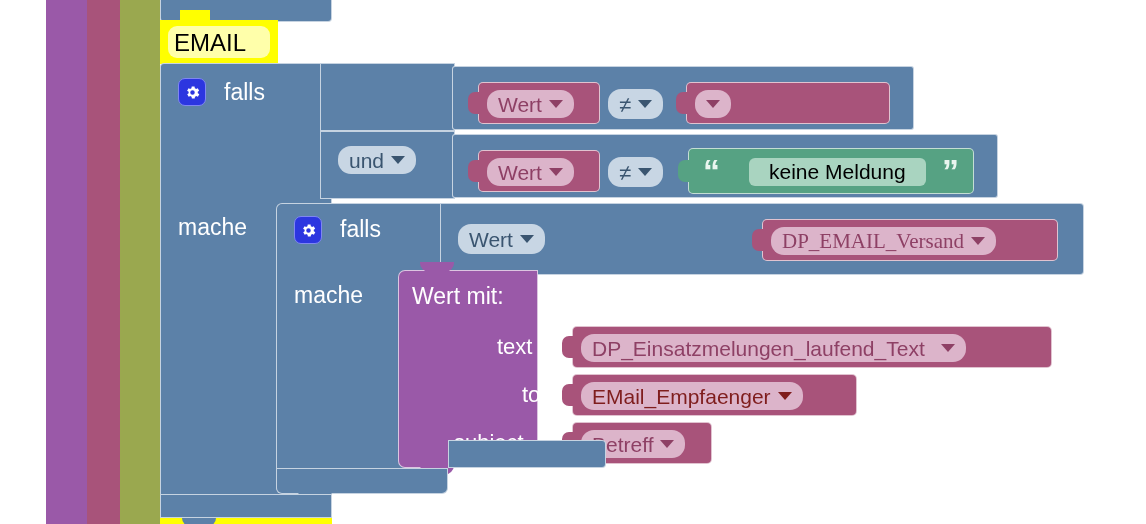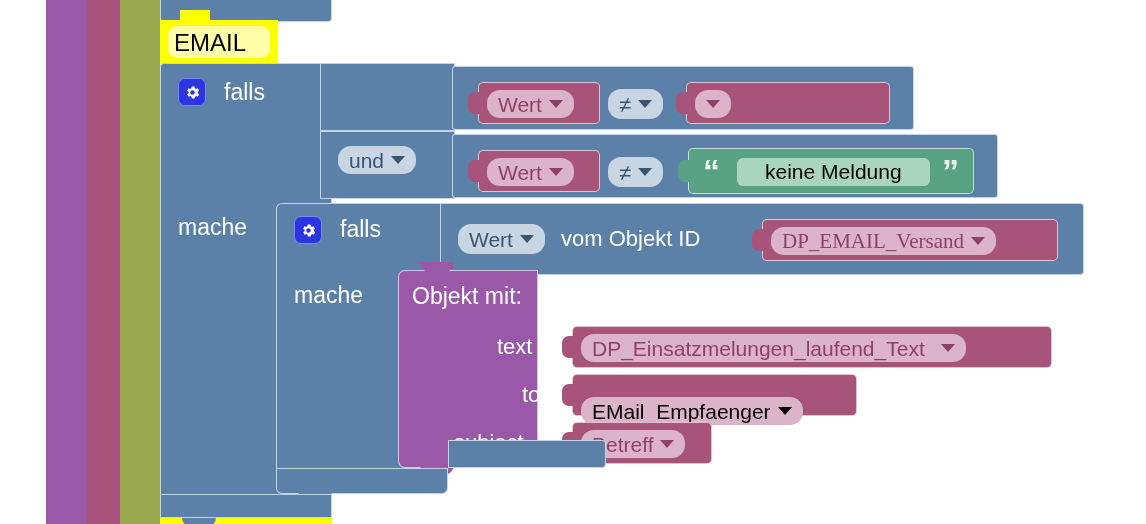--- a/index.html
+++ b/index.html
@@ -151,71 +151,70 @@
   </div>
   <div class="blk" style="left:468px;top:160px;width:12px;height:22px;background:#a8537a;border-radius:7px 0 0 7px;"></div>
 
   <div class="field" style="left:608px;top:157px;background:#c8d6e4;color:#3a5570;height:30px;">
     <span class="ftxt" style="font-size:22px;">≠</span>
     <span class="caret"></span>
   </div>
 
   <div class="val stroke" style="left:688px;top:148px;width:286px;height:46px;background:#56a283;">
     <span class="ftxt" style="position:absolute;left:14px;top:3px;color:#e9f5ef;font-size:34px;font-weight:bold;">“</span>
-    <div style="position:absolute;left:48px;top:9px;height:28px;display:flex;align-items:center;padding:0 28px;border-radius:6px;background:#a9d4c0;color:#000;font-size:21px;white-space:nowrap;">keine Meldung</div>
+    <div style="position:absolute;left:60px;top:9px;height:28px;display:flex;align-items:center;padding:0 20px;border-radius:6px;background:#a9d4c0;color:#000;font-size:21px;white-space:nowrap;">keine Meldung</div>
     <span class="ftxt" style="position:absolute;right:14px;top:3px;color:#e9f5ef;font-size:34px;font-weight:bold;">”</span>
   </div>
   <div class="blk" style="left:678px;top:160px;width:12px;height:22px;background:#56a283;border-radius:7px 0 0 7px;"></div>
 
   <div class="lbl" style="left:178px;top:217px;font-size:23px;">mache</div>
 
   <div class="blk stroke" style="left:276px;top:203px;width:172px;height:290px;background:#5c81a8;border-radius:6px 0 6px 6px;"></div>
   <div class="blk stroke" style="left:440px;top:203px;width:644px;height:72px;background:#5c81a8;border-radius:0 4px 4px 0;"></div>
 
   <div class="gear" style="left:294px;top:216px;">
     <svg width="17" height="17" viewBox="0 0 24 24" aria-hidden="true">
       <path fill="#ffffff" d="M19.4 13a7.6 7.6 0 0 0 0-2l2-1.6-2-3.4-2.4 1a7.5 7.5 0 0 0-1.7-1l-.4-2.6h-4l-.4 2.6c-.6.2-1.2.6-1.7 1l-2.4-1-2 3.4L6.6 11a7.6 7.6 0 0 0 0 2l-2 1.6 2 3.4 2.4-1c.5.4 1.1.8 1.7 1l.4 2.6h4l.4-2.6c.6-.2 1.2-.6 1.7-1l2.4 1 2-3.4-2-1.6ZM12 15.2A3.2 3.2 0 1 1 12 8.8a3.2 3.2 0 0 1 0 6.4Z"></path>
     </svg>
   </div>
   <div class="lbl" style="left:340px;top:219px;font-size:23px;">falls</div>
 
   <div class="field" style="left:458px;top:224px;background:#c8d6e4;color:#3a5570;height:30px;">
     <span class="ftxt">Wert</span>
     <span class="caret"></span>
   </div>
-  <div class="lbl" style="left:561px;top:228px;font-size:22px;">vom Objekt ID</div>
 
   <div class="val stroke" style="left:762px;top:219px;width:296px;height:42px;background:#a8537a;font-family:Liberation Serif, serif;">
     <div class="field" style="left:8px;top:7px;background:#dcb4ca;color:#8e4065;height:28px;">
       <span class="ftxt">DP_EMAIL_Versand</span>
       <span class="caret"></span>
     </div>
   </div>
   <div class="blk" style="left:752px;top:229px;width:12px;height:22px;background:#a8537a;border-radius:7px 0 0 7px;"></div>
 
   <div class="lbl" style="left:294px;top:285px;font-size:23px;">mache</div>
 
   <div class="blk stroke" style="left:398px;top:270px;width:140px;height:198px;background:#9a59a8;border-radius:7px 0 7px 7px;"></div>
   <div class="blk" style="left:420px;top:464px;width:34px;height:11px;background:#9a59a8;border-radius:0 0 10px 10px;"></div>
   <div class="blk" style="left:420px;top:262px;width:34px;height:10px;background:#9a59a8;border-radius:0 0 9px 9px;"></div>
 
-  <div class="lbl" style="left:412px;top:286px;font-size:23px;">Objekt  mit:</div>
+  <div class="lbl" style="left:412px;top:286px;font-size:23px;">Wert  mit:</div>
 
   <div class="lbl" style="left:497px;top:336px;font-size:22px;">text</div>
   <div class="val stroke" style="left:572px;top:326px;width:480px;height:42px;background:#a8537a;">
     <div class="field" style="left:8px;top:7px;background:#dcb4ca;color:#8e4065;height:28px;gap:16px;">
       <span class="ftxt">DP_Einsatzmelungen_laufend_Text</span>
       <span class="caret"></span>
     </div>
   </div>
   <div class="blk" style="left:562px;top:336px;width:12px;height:22px;background:#a8537a;border-radius:7px 0 0 7px;"></div>
 
   <div class="lbl" style="left:522px;top:384px;font-size:22px;">to</div>
   <div class="val stroke" style="left:572px;top:374px;width:285px;height:42px;background:#a8537a;">
-    <div class="field" style="left:8px;top:22px;background:#dcb4ca;color:#000000;height:28px;">
+    <div class="field" style="left:8px;top:7px;background:#dcb4ca;color:#7f1d1d;height:28px;">
       <span class="ftxt">EMail_Empfaenger</span>
       <span class="caret"></span>
     </div>
   </div>
   <div class="blk" style="left:562px;top:384px;width:12px;height:22px;background:#a8537a;border-radius:7px 0 0 7px;"></div>
 
   <div class="lbl" style="left:454px;top:432px;font-size:22px;">subject</div>
   <div class="val stroke" style="left:572px;top:422px;width:140px;height:42px;background:#a8537a;">
     <div class="field" style="left:8px;top:7px;background:#dcb4ca;color:#8e4065;height:28px;">
       <span class="ftxt">Betreff</span>

